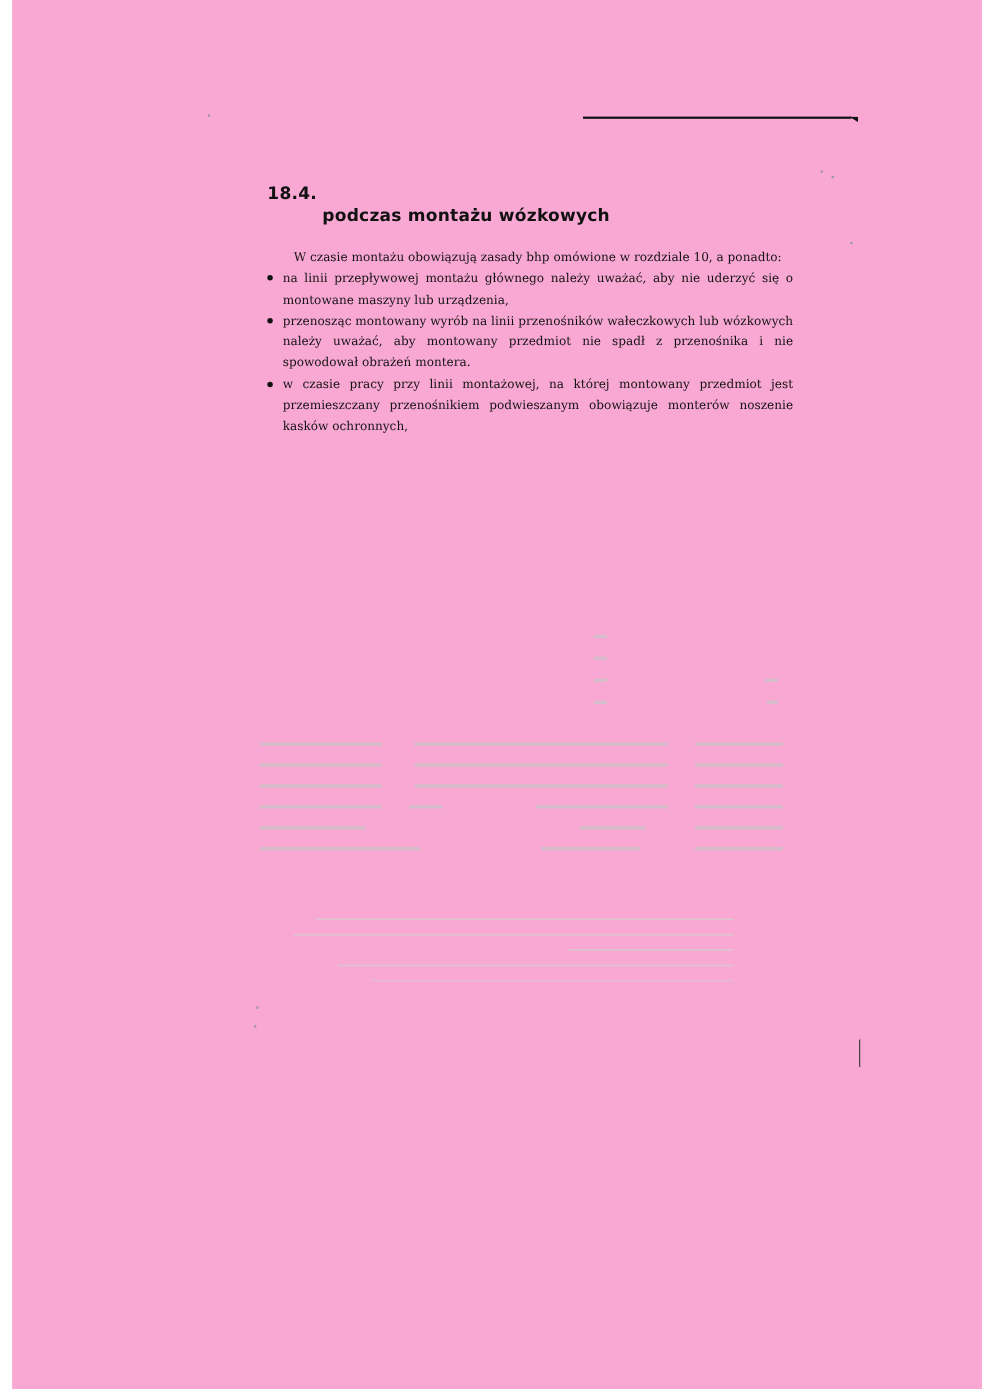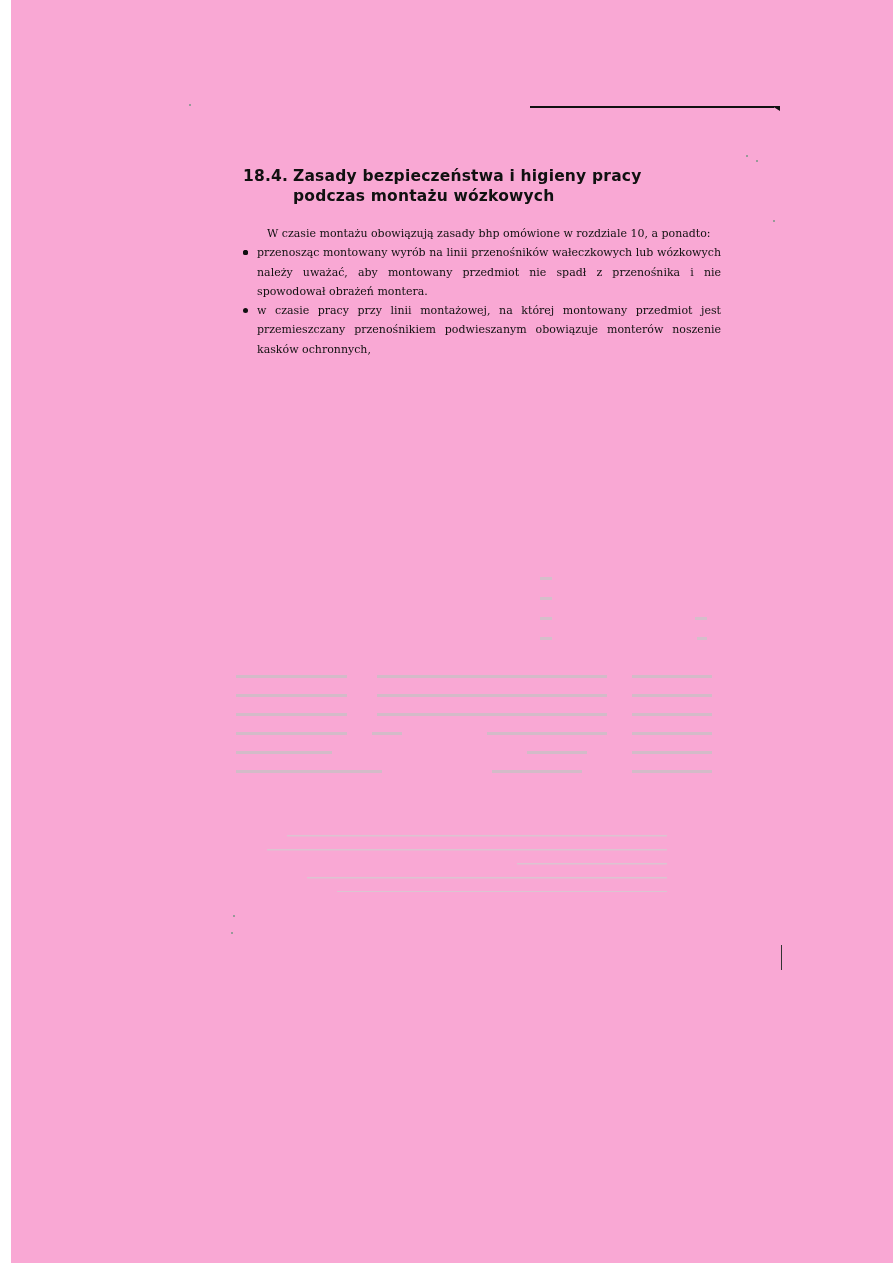--- a/index.html
+++ b/index.html
@@ -118,33 +118,33 @@
 </head>
 <body>
 
 <div class="page">
 
   <div class="top-rule"></div>
 
   <div class="section-heading">
     <div class="heading-row">
       <span class="heading-num">18.4.</span>
-      <span class="heading-text">Zasady bezpieczeństwa i higieny pracy</span>
     </div>
     <div class="heading-row">
       <span class="heading-num"></span>
       <span class="heading-text">podczas montażu wózkowych</span>
     </div>
   </div>
 
   <div class="body-text">
     <p class="intro">W czasie montażu obowiązują zasady bhp omówione w rozdziale 10, a ponadto:</p>
     <ul class="bullets">
       <li>
         <span class="bullet-dot"></span>
+        <span>na linii przepływowej montażu głównego należy uważać, aby nie uderzyć się o montowane maszyny lub urządzenia,</span>
       </li>
       <li>
         <span class="bullet-dot"></span>
         <span>przenosząc montowany wyrób na linii przenośników wałeczkowych lub wózkowych należy uważać, aby montowany przedmiot nie spadł z przenośnika i nie spowodował obrażeń montera.</span>
       </li>
       <li>
         <span class="bullet-dot"></span>
         <span>w czasie pracy przy linii montażowej, na której montowany przedmiot jest przemieszczany przenośnikiem podwieszanym obowiązuje monterów noszenie kasków ochronnych,</span>
       </li>
     </ul>

